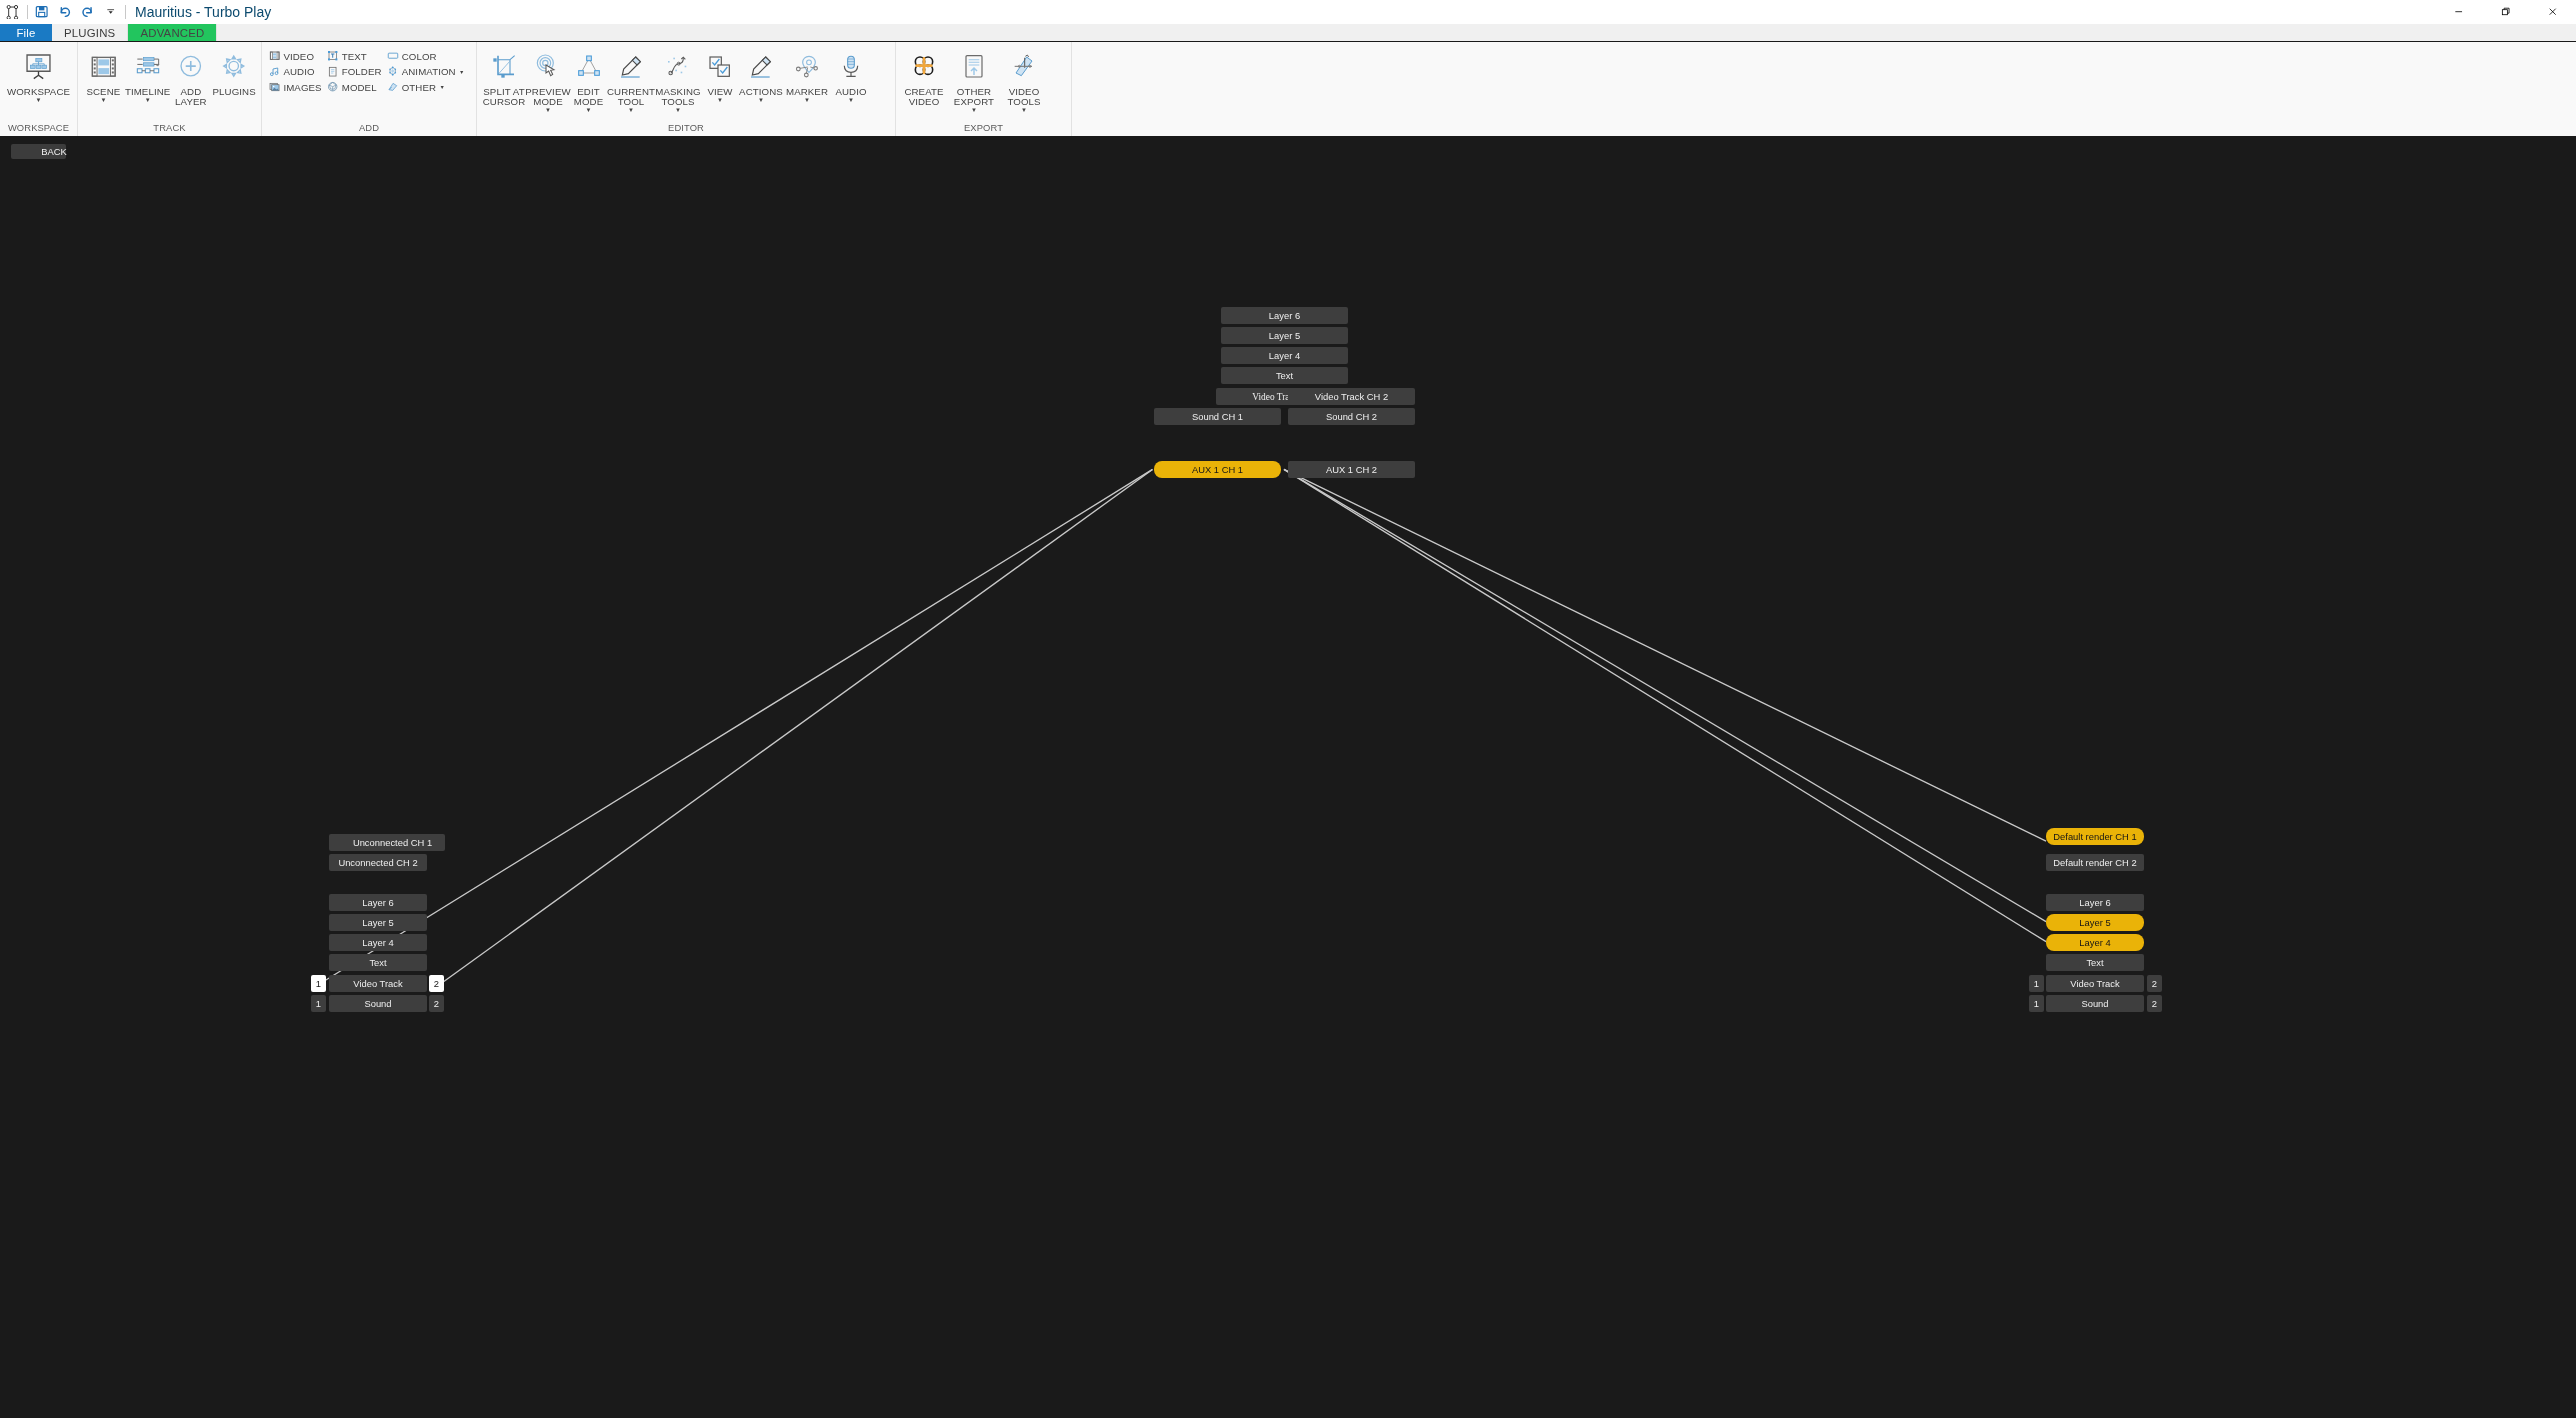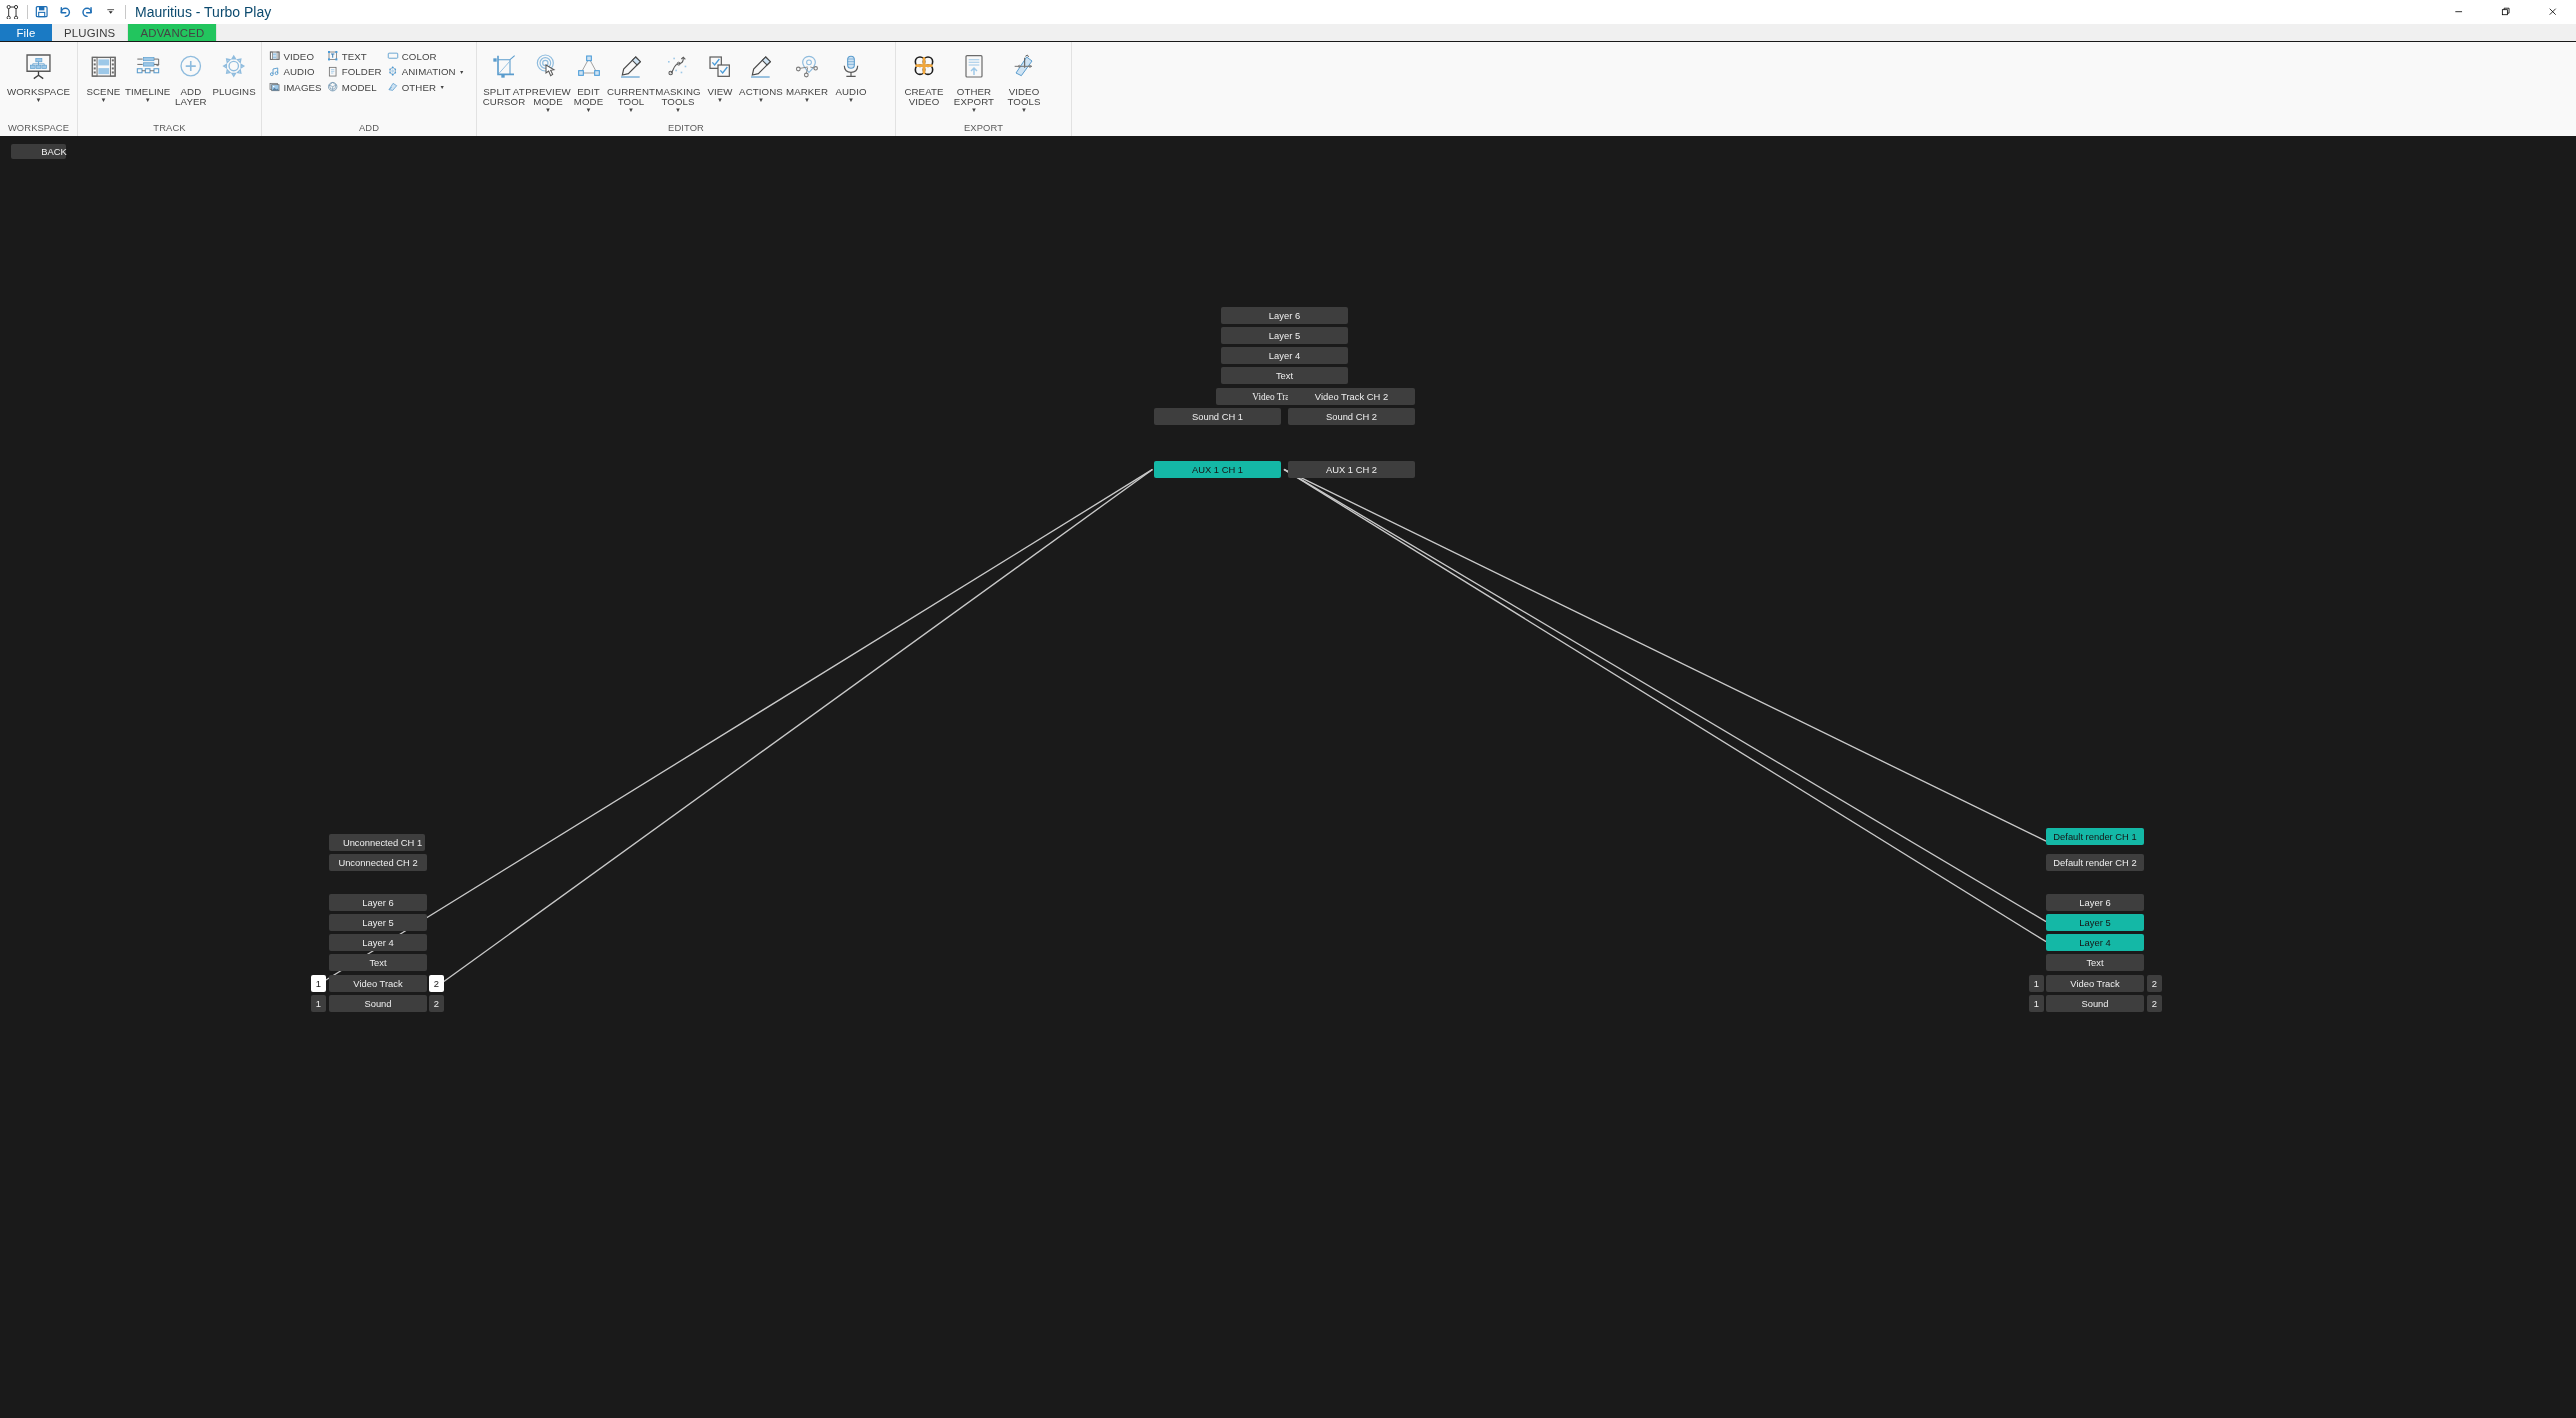--- a/index.html
+++ b/index.html
@@ -142,21 +142,21 @@
     position: absolute;
     height: 17.4px;
     border-radius: 2px;
     background: #3e3e3e;
     color: #efefef;
     font-size: 9.4px;
     display: flex; align-items: center; justify-content: center;
     cursor: default;
     white-space: nowrap;
   }
-  .node.sel { background: #14b8a6; color: #161616; }
+  .node.sel { background: #eab308; color: #161616; border-radius: 8px; }
 
   .badge {
     position: absolute;
     width: 14.8px; height: 17.4px;
     border-radius: 2px;
     background: #3e3e3e;
     color: #efefef;
     font-size: 9.4px;
     display: flex; align-items: center; justify-content: center;
     cursor: default;
@@ -666,21 +666,21 @@
       <div class="node" style="left: 1221px; top: 171px; width: 127px;">Layer 6</div>
       <div class="node" style="left: 1221px; top: 191px; width: 127px;">Layer 5</div>
       <div class="node" style="left: 1221px; top: 211px; width: 127px;">Layer 4</div>
       <div class="node" style="left: 1221px; top: 231px; width: 127px;">Text</div>
       <div class="node" style="left: 1216px; top: 252px; width: 141px; font-family: Liberation Serif, serif;">Video Track CH 1</div>
       <div class="node" style="left: 1288px; top: 252px; width: 127px;">Video Track CH 2</div>
       <div class="node" style="left: 1154px; top: 272px; width: 127px;">Sound CH 1</div>
       <div class="node" style="left: 1288px; top: 272px; width: 127px;">Sound CH 2</div>
       <div class="node sel" style="left: 1154px; top: 325px; width: 127px;">AUX 1 CH 1</div>
       <div class="node" style="left: 1288px; top: 325px; width: 127px;">AUX 1 CH 2</div>
-      <div class="node" style="left: 329px; top: 698px; width: 96px; padding-left: 11px;">Unconnected CH 1</div>
+      <div class="node" style="left: 329px; top: 698px; width: 116px; padding-left: 11px;">Unconnected CH 1</div>
       <div class="node" style="left: 329px; top: 718px; width: 98px;">Unconnected CH 2</div>
       <div class="node" style="left: 329px; top: 758px; width: 98px;">Layer 6</div>
       <div class="node" style="left: 329px; top: 778px; width: 98px;">Layer 5</div>
       <div class="node" style="left: 329px; top: 798px; width: 98px;">Layer 4</div>
       <div class="node" style="left: 329px; top: 818px; width: 98px;">Text</div>
       <div class="node" style="left: 329px; top: 839px; width: 98px;">Video Track</div>
       <div class="badge sel" style="left: 311px; top: 839px;">1</div>
       <div class="badge sel" style="left: 429px; top: 839px;">2</div>
       <div class="node" style="left: 329px; top: 859px; width: 98px;">Sound</div>
       <div class="badge" style="left: 311px; top: 859px;">1</div>

